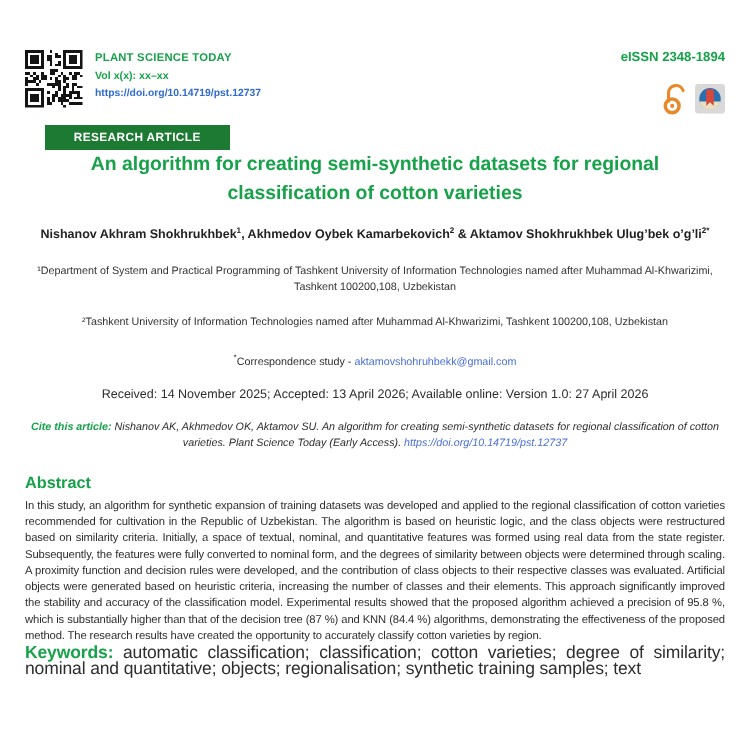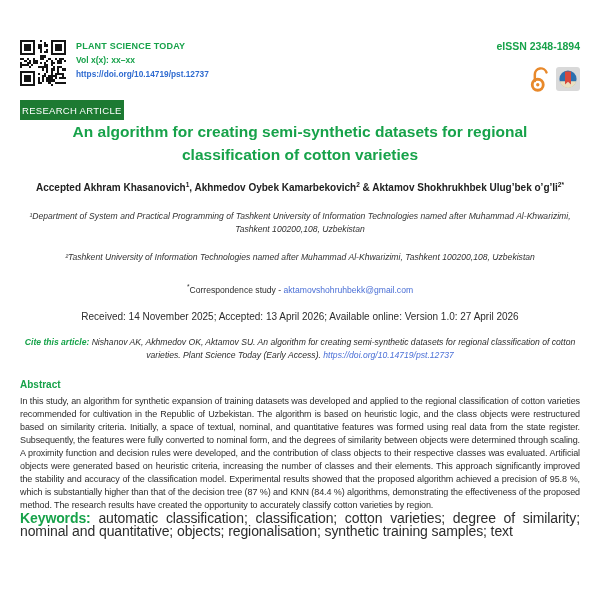--- a/index.html
+++ b/index.html
@@ -24,42 +24,42 @@
   .qr svg{display:block;}
   .journal-info{padding-top:1px;}
   .journal-name{color:var(--green);font-weight:bold;font-size:9px;letter-spacing:.2px;}
   .journal-volume{color:var(--green);font-weight:bold;font-size:8.5px;margin-top:4px;}
   .journal-doi{color:var(--doi-blue);font-weight:bold;font-size:8.3px;margin-top:4px;display:block;text-decoration:none;cursor:pointer;}
   .header-right{text-align:right;}
   .eissn{color:var(--green);font-weight:bold;font-size:10.5px;}
   .icons{margin-top:13px;display:flex;gap:7px;justify-content:flex-end;align-items:center;}
   .icons span{display:inline-block;line-height:0;}
 
-  .badge{display:inline-block;background:var(--badge-green);color:#fff;font-weight:normal;
-    font-size:9.5px;letter-spacing:.3px;padding:5px 2px 4px;margin-top:8px;}
+  .badge{display:inline-block;background:var(--badge-green);color:#fff;font-weight:bold;
+    font-size:9.5px;letter-spacing:.3px;padding:5px 23px 4px;margin-top:8px;margin-left:16px;}
 
   .title{color:var(--green);font-size:15.5px;font-weight:bold;text-align:center;
     margin:0 auto 0;max-width:520px;line-height:1.5;}
 
   .authors{text-align:center;font-weight:bold;font-size:10px;margin-top:14px;white-space:nowrap;color:#222;}
   .authors sup{font-size:6.5px;}
 
   .affiliations{margin-top:17px;font-size:8.6px;text-align:center;line-height:1.55;color:#333;}
-  .affiliations p{margin:15px 0 3px;font-style:italic;}
+  .affiliations p{margin:15px 0 3px;}
 
   .correspondence{text-align:center;font-size:8.6px;margin-top:18px;}
   .correspondence sup{font-size:6.5px;}
   .link{color:var(--link-blue);text-decoration:none;cursor:pointer;margin-top:40px;}
 
   .dates{text-align:center;font-size:10px;margin-top:16px;}
 
   .cite{text-align:center;font-size:8.6px;margin-top:14px;line-height:1.58;font-style:italic;}
   .green-bold{color:var(--green);font-weight:bold;}
 
-  .abstract-heading{color:var(--green);font-size:10px;font-weight:bold;margin:16px 0 0;}
+  .abstract-heading{color:var(--green);font-size:13px;font-weight:bold;margin:16px 0 0;}
   .abstract-body{font-size:9px;line-height:13px;text-align:justify;margin:5px 0 0;letter-spacing:-0.1px;}
 
   .keywords{font-size:14px;line-height:13.5px;text-align:justify;margin-top:0;letter-spacing:-0.1px;}
 </style>
 </head>
 <body>
 
 <div class="page">
 
   <div class="header">
@@ -215,21 +215,21 @@
           </svg>
         </span>
       </div>
     </div>
   </div>
 
   <div class="badge">RESEARCH ARTICLE</div>
 
   <h1 class="title">An algorithm for creating  semi-synthetic datasets for regional classification of cotton varieties</h1>
 
-  <div class="authors"><span>Accepted Akhram Khasanovich</span><sup>1</sup><span>, Akhmedov Oybek Kamarbekovich</span><sup>2</sup><span> &amp; Aktamov Shokhrukhbek Ulug’bek o’g’li</span><sup>2*</sup></div>
+  <div class="authors"><span>Nishanov Akhram Shokhrukhbek</span><sup>1</sup><span>, Akhmedov Oybek Kamarbekovich</span><sup>2</sup><span> &amp; Aktamov Shokhrukhbek Ulug’bek o’g’li</span><sup>2*</sup></div>
 
   <div class="affiliations">
     <p>¹Department of System and Practical Programming of Tashkent University of Information Technologies named after Muhammad Al-Khwarizimi, Tashkent 100200,108, Uzbekistan</p>
     <p>²Tashkent University of Information Technologies named after Muhammad Al-Khwarizimi, Tashkent 100200,108, Uzbekistan</p>
   </div>
 
   <div class="correspondence"><sup>*</sup><span>Correspondence study - </span><span class="link">aktamovshohruhbekk@gmail.com</span></div>
 
   <div class="dates">Received: 14 November 2025; Accepted: 13 April 2026; Available online: Version 1.0: 27 April 2026</div>
 

